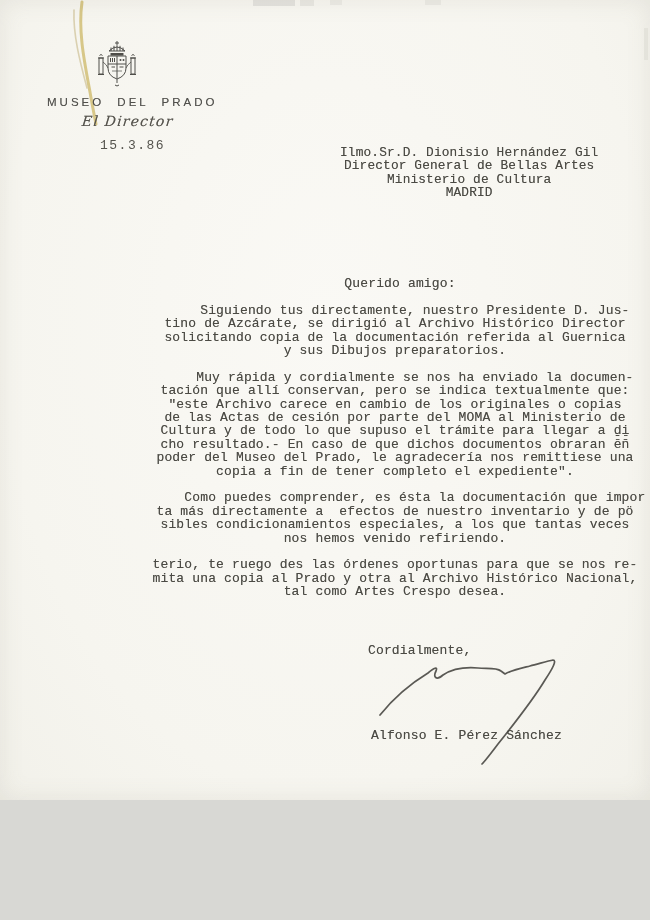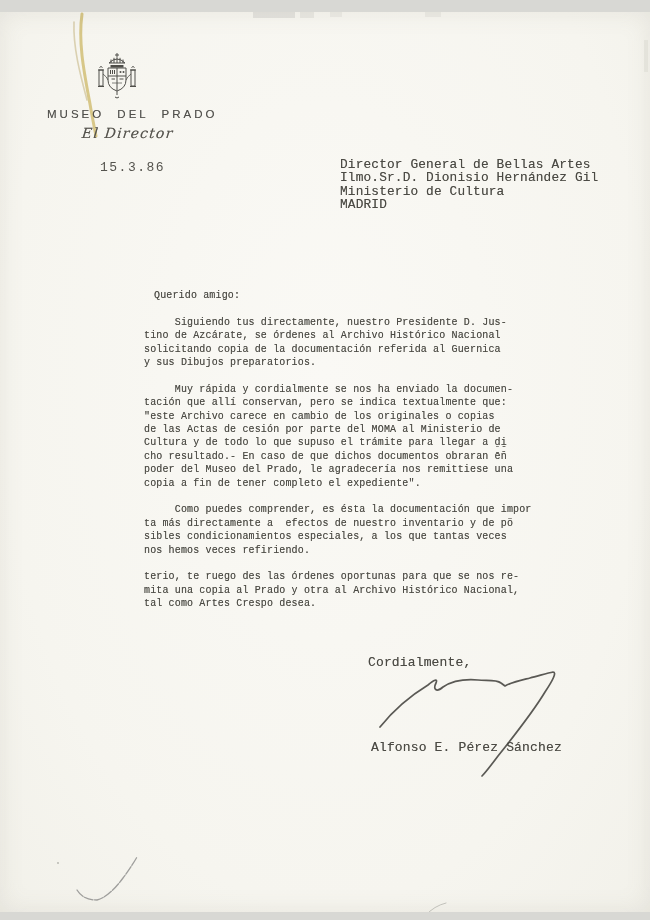--- a/index.html
+++ b/index.html
@@ -1,27 +1,28 @@
 <!DOCTYPE html>
 <html><head>
 <meta charset="utf-8">
 <style>
   html,body{margin:0;padding:0;background:#d8d8d4;}
   .page{
-    position:relative;width:650px;height:900px;margin:12px auto;
+    position:relative;width:650px;height:800px;margin:0 auto;
     background:#f8f7f2;
     background-image:radial-gradient(ellipse at 50% 40%, #faf9f5 0%, #f6f5ef 70%, #f2f1ea 100%);
     overflow:hidden;
     font-family:"Liberation Mono","DejaVu Sans Mono",monospace;
     color:#4b4a44;
     box-shadow:inset 0 0 24px rgba(120,115,100,0.12);
+    text-align:center;
   }
   .abs{position:absolute;}
   
-  .type{font-size:10px;line-height:13.4px;letter-spacing:0.15px;
+  .type{font-size:13px;line-height:13.4px;letter-spacing:0.15px;
         color:#4b4a44;text-shadow:0 0 0.5px rgba(75,74,68,0.55);}
   .type div{white-space:pre;}
   .para{margin-top:13.4px;}
   .salutation{white-space:pre;padding-left:10px;}
   
   .org{font-family:"Liberation Sans","DejaVu Sans",sans-serif;
        font-size:11.5px;font-weight:500;letter-spacing:3px;word-spacing:7px;
        color:#51504c;text-shadow:0 0 0.5px rgba(80,80,76,0.5);}
   .script{font-family:"DejaVu Serif","Liberation Serif",serif;
           font-style:italic;font-size:14px;letter-spacing:1.2px;color:#56544e;
@@ -65,34 +66,34 @@
       <path d="M2,18 h6 M34,18 h6 M2,34.5 h6 M34,34.5 h6"></path>
       <path d="M3.5,15.5 q1.5,-2 3,0 M35.5,15.5 q1.5,-2 3,0"></path>
       <path d="M7,22 q4,3 5,6 M35,22 q-4,3 -5,6" opacity="0.8"></path>
       <path d="M21,39 v4 M19,45 q2,2 4,0"></path>
     </g>
   </svg>
 
   <div class="abs org" style="left:47px;top:96px;">MUSEO DEL PRADO</div>
   <div class="abs script" style="left:82px;top:113px;">El Director</div>
 
-  <div class="abs date" style="left:100px;top:148px;">15.3.86</div>
+  <div class="abs date" style="left:100px;top:138px;">15.3.86</div>
 
   <div class="abs recipient" style="left:340px;top:146px;">
+      <div>Ilmo.Sr.D. Dionisio Hernández Gil</div>
       <div>Director General de Bellas Artes</div>
-      <div>Ilmo.Sr.D. Dionisio Hernández Gil</div>
       <div>Ministerio de Cultura</div>
       <div>MADRID</div>
     </div>
 
   <div class="abs type" style="left:144px;top:277px;width:502px;">
     <div class="salutation">Querido amigo:</div>
-    <div class="para"><div>     Siguiendo tus directamente, nuestro Presidente D. Jus-</div><div>tino de Azcárate, se órdenes al Archivo Histórico Nacional</div><div>solicitando copia de la documentación referida al Guernica</div><div>y sus Dibujos preparatorios.</div></div>
+    <div class="para"><div>     Siguiendo tus directamente, nuestro Presidente D. Jus-</div><div>tino de Azcárate, se dirigió al Archivo Histórico Director</div><div>solicitando copia de la documentación referida al Guernica</div><div>y sus Dibujos preparatorios.</div></div>
     <div class="para"><div>     Muy rápida y cordialmente se nos ha enviado la documen-</div><div>tación que allí conservan, pero se indica textualmente que:</div><div>"este Archivo carece en cambio de los originales o copias</div><div>de las Actas de cesión por parte del MOMA al Ministerio de</div><div>Cultura y de todo lo que supuso el trámite para llegar a ḏi̱</div><div>cho resultado.- En caso de que dichos documentos obraran ēn̄</div><div>poder del Museo del Prado, le agradecería nos remittiese una</div><div>copia a fin de tener completo el expediente".</div></div>
-    <div class="para"><div>     Como puedes comprender, es ésta la documentación que impor</div><div>ta más directamente a  efectos de nuestro inventario y de pö</div><div>sibles condicionamientos especiales, a los que tantas veces</div><div>nos hemos veces refiriendo.</div></div>
+    <div class="para"><div>     Como puedes comprender, es ésta la documentación que impor</div><div>ta más directamente a  efectos de nuestro inventario y de pö</div><div>sibles condicionamientos especiales, a los que tantas veces</div><div>nos hemos venido refiriendo.</div></div>
     <div class="para"><div>terio, te ruego des las órdenes oportunas para que se nos re-</div><div>mita una copia al Prado y otra al Archivo Histórico Nacional,</div><div>tal como Artes Crespo desea.</div></div>
   </div>
 
   <div class="abs closing" style="left:368px;top:643px;">Cordialmente,</div>
 
   <svg class="abs" style="left:372px;top:650px;" width="200" height="118" viewBox="0 0 200 118">
     <path d="M8,65 C20,50 38,34 56,23 C62,18 66,16 64,21 C61,27 64,31 71,25
              C80,19 94,17 106,18 C114,19 124,17 129,21 L133,24
              C140,20 150,18 158,16 C166,14 176,11 181,10
              C185,10 181,18 173,30 C161,50 142,74 126,94

